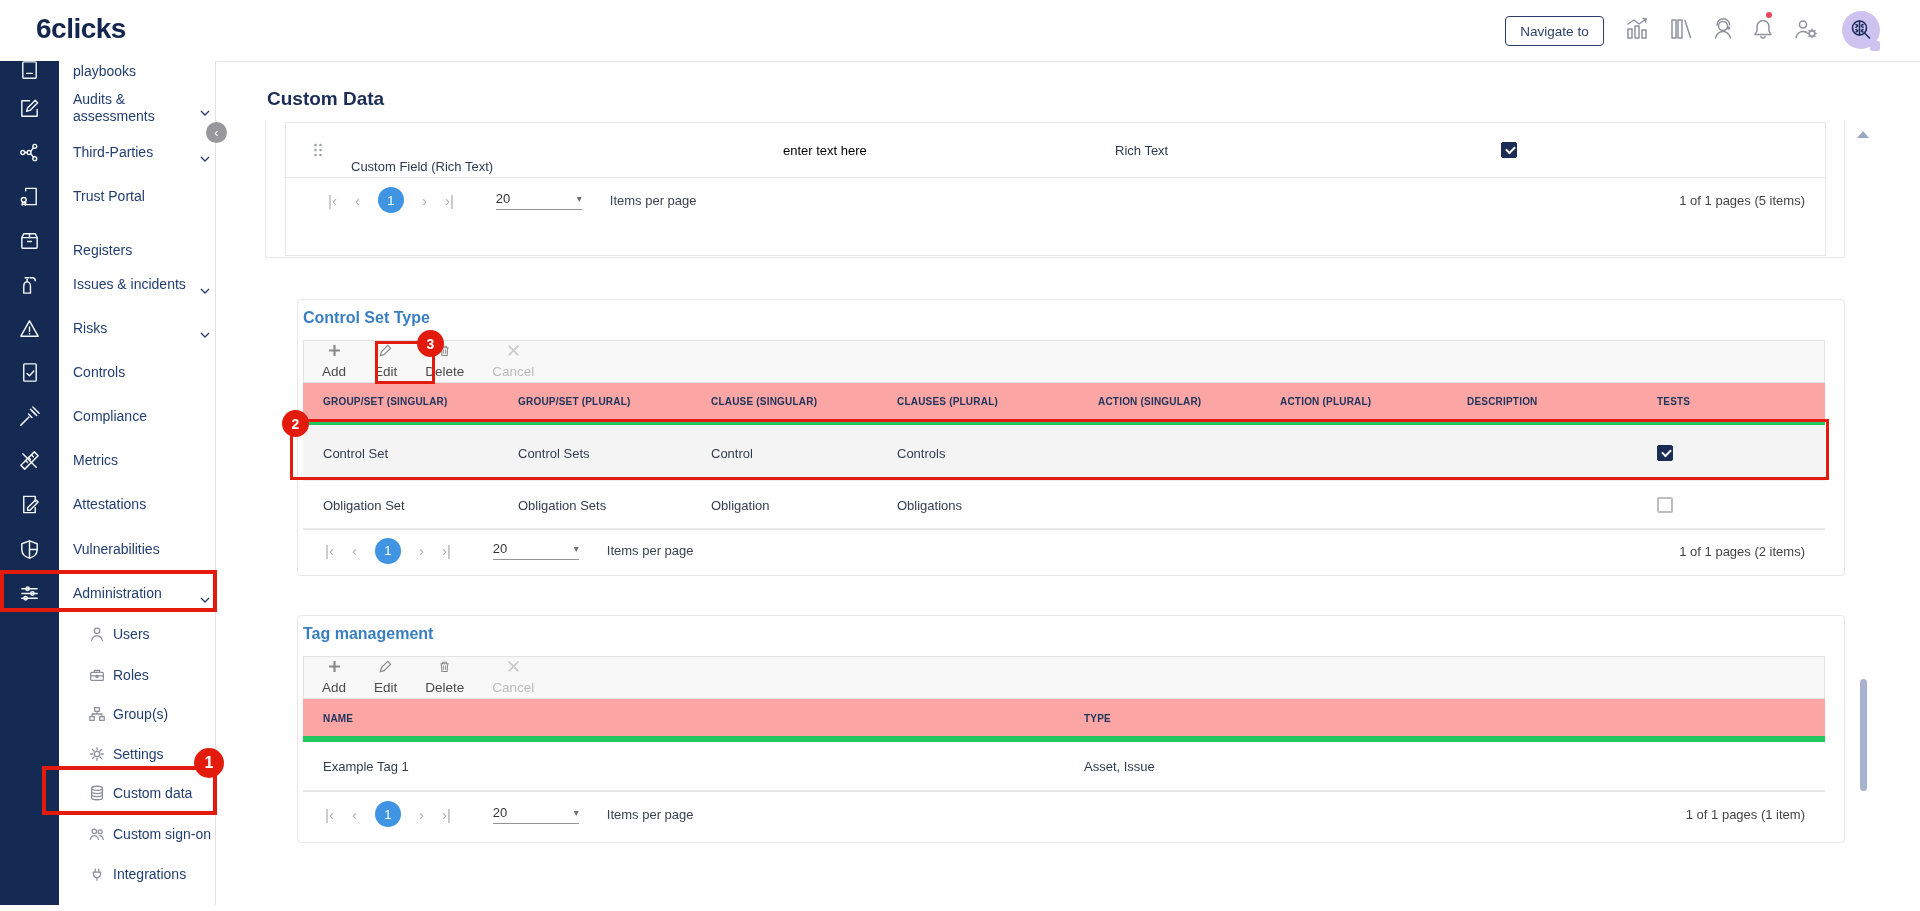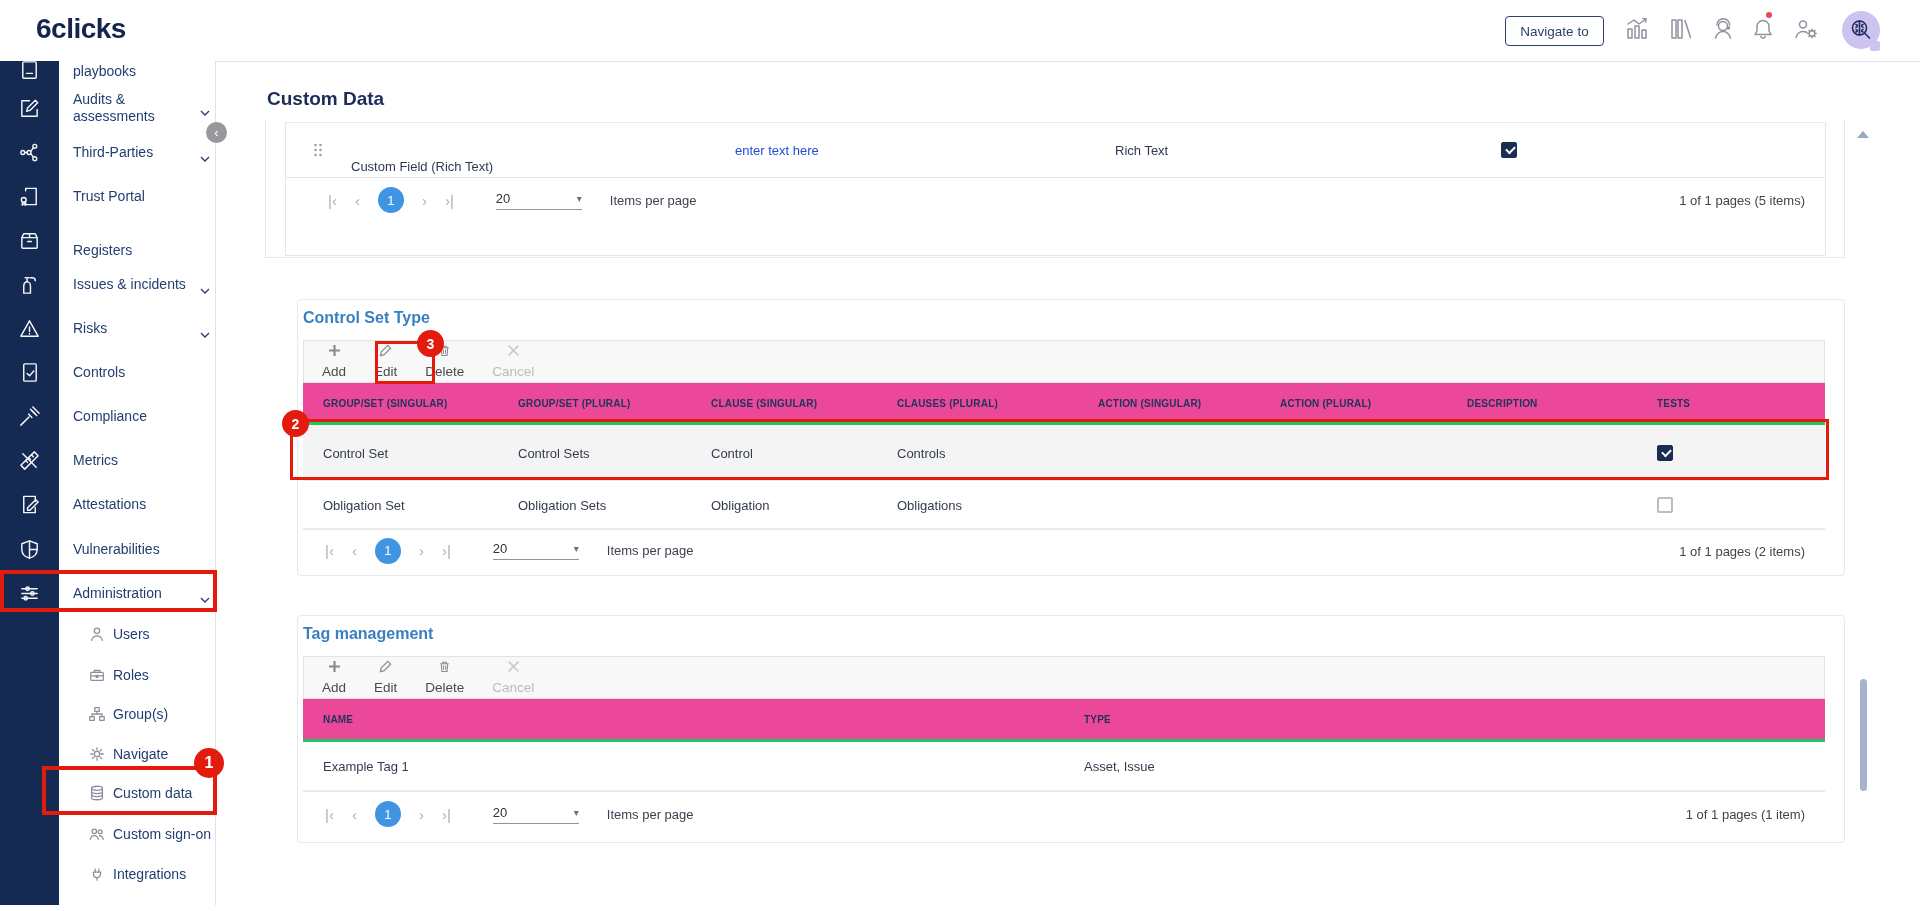--- a/index.html
+++ b/index.html
@@ -33,21 +33,21 @@
 
   
   .page-title { position:absolute; left:267px; top:88px; font-size:19px; font-weight:700; color:#1b2c56; }
 
   .sec1-outer { position:absolute; left:265px; top:120px; width:1580px; height:138px; background:#fff; border:1px solid #e8e8e8; border-top:none; }
   .sec1-table { position:absolute; left:285px; top:122px; width:1541px; height:134px; background:#fff; border:1px solid #e6e6e6; border-top:none; overflow:hidden; }
   .t1row { position:relative; width:100%; }
   .t1r1 { height:33px; }
   .t1r2 { height:55px; border-top:1px solid #ececec; }
   .cellabs { position:absolute; font-size:13px; color:#2e3a52; }
-  .placeholder { color:#1d4ed8; }
+  .placeholder { color:#000000;margin-left:48px; }
   .draghandle { position:absolute; width:10px; height:14px; color:#9aa0aa; cursor:grab; }
   .draghandle svg { width:100%; height:100%; }
 
   .cbx { position:absolute; width:16px; height:16px; border-radius:2px; cursor:pointer; }
   .cbx.checked { background:#1b2d55; border:1px solid #1b2d55; }
   .cbx.checked::after { content:""; position:absolute; left:3.5px; top:3px; width:7px; height:4px; border-left:2px solid #fff; border-bottom:2px solid #fff; transform:rotate(-45deg); }
   .cbx.unchecked { background:#fff; border:2px solid #bdbdbd; }
 
   
   .pgbar { position:relative; width:100%; border-top:1px solid #e6e6e6; }
@@ -65,21 +65,21 @@
   #card-tag { top:615px; height:228px; }
   .card-title { position:absolute; left:5px; top:9px; font-size:16px; font-weight:700; color:#3a7fc2; }
   .card-inner { position:absolute; left:5px; right:19px; top:40px; }
 
   .toolbar { height:43px; background:#f8f8f8; border:1px solid #e3e3e3; display:flex; align-items:center; padding-left:18px; gap:28px; }
   .tbtn { display:flex; align-items:center; gap:7px; font-size:13.5px; color:#4a4a4a; background:none; border:none; cursor:pointer; font-family:inherit;flex-direction:column; }
   .tbtn svg { width:13px; height:13px; color:#8a8a8a; }
   .tbtn.disabled { color:#bcbcbc; cursor:default; }
   .tbtn.disabled svg { color:#cccccc; }
 
-  .thead { position:relative; height:42px; border-bottom:3px solid #22c55e; background:#ec4899; }
+  .thead { position:relative; height:42px; border-bottom:6px solid #22c55e; background:#fca5a5; }
   .th { position:absolute; top:50%; transform:translateY(-50%); font-size:10px; font-weight:700; color:#20345c; letter-spacing:.2px; white-space:nowrap; }
   .trow { position:relative; border-bottom:1px solid #ececec; background:#fff; cursor:pointer; }
   .trow.selected { background:#f4f4f4; }
   .td { position:absolute; top:50%; transform:translateY(-50%); font-size:13px; color:#333c4e; white-space:nowrap; }
   .td-cbx { transform:translateY(-50%); top:50%; }
 
   
   .rbox { position:absolute; border:4px solid #e31b0c; z-index:10; pointer-events:none; }
   .rbox.thin { border-width:3px; }
   .badge { position:absolute; z-index:11; background:#e31b0c; color:#fff; border-radius:50%; display:flex; align-items:center; justify-content:center; font-weight:700; pointer-events:none; }
@@ -264,21 +264,21 @@
             <rect x="13" y="13" width="5" height="4"></rect>
             <path d="M10 7v3M4.5 13v-3h11v3"></path>
           </svg></span>
         <span>Group(s)</span>
       </div>
     <div class="sub-item" style="top:683px">
         <span class="sicon"><svg viewBox="0 0 20 20" fill="none" stroke="currentColor" stroke-width="1.4" stroke-linecap="round" stroke-linejoin="round">
             <circle cx="10" cy="10" r="3"></circle>
             <path d="M10 3v2.5M10 14.5V17M3 10h2.5M14.5 10H17M5 5l1.8 1.8M13.2 13.2L15 15M15 5l-1.8 1.8M6.8 13.2L5 15"></path>
           </svg></span>
-        <span>Navigate</span>
+        <span>Settings</span>
       </div>
     <div class="sub-item" style="top:722px">
         <span class="sicon"><svg viewBox="0 0 20 20" fill="none" stroke="currentColor" stroke-width="1.4" stroke-linecap="round" stroke-linejoin="round">
             <ellipse cx="10" cy="4.8" rx="6" ry="2.3"></ellipse>
             <path d="M4 4.8v10.4c0 1.3 2.7 2.3 6 2.3s6-1 6-2.3V4.8"></path>
             <path d="M4 8.3c0 1.3 2.7 2.3 6 2.3s6-1 6-2.3M4 11.8c0 1.3 2.7 2.3 6 2.3s6-1 6-2.3"></path>
           </svg></span>
         <span>Custom data</span>
       </div>
     <div class="sub-item" style="top:763px">

